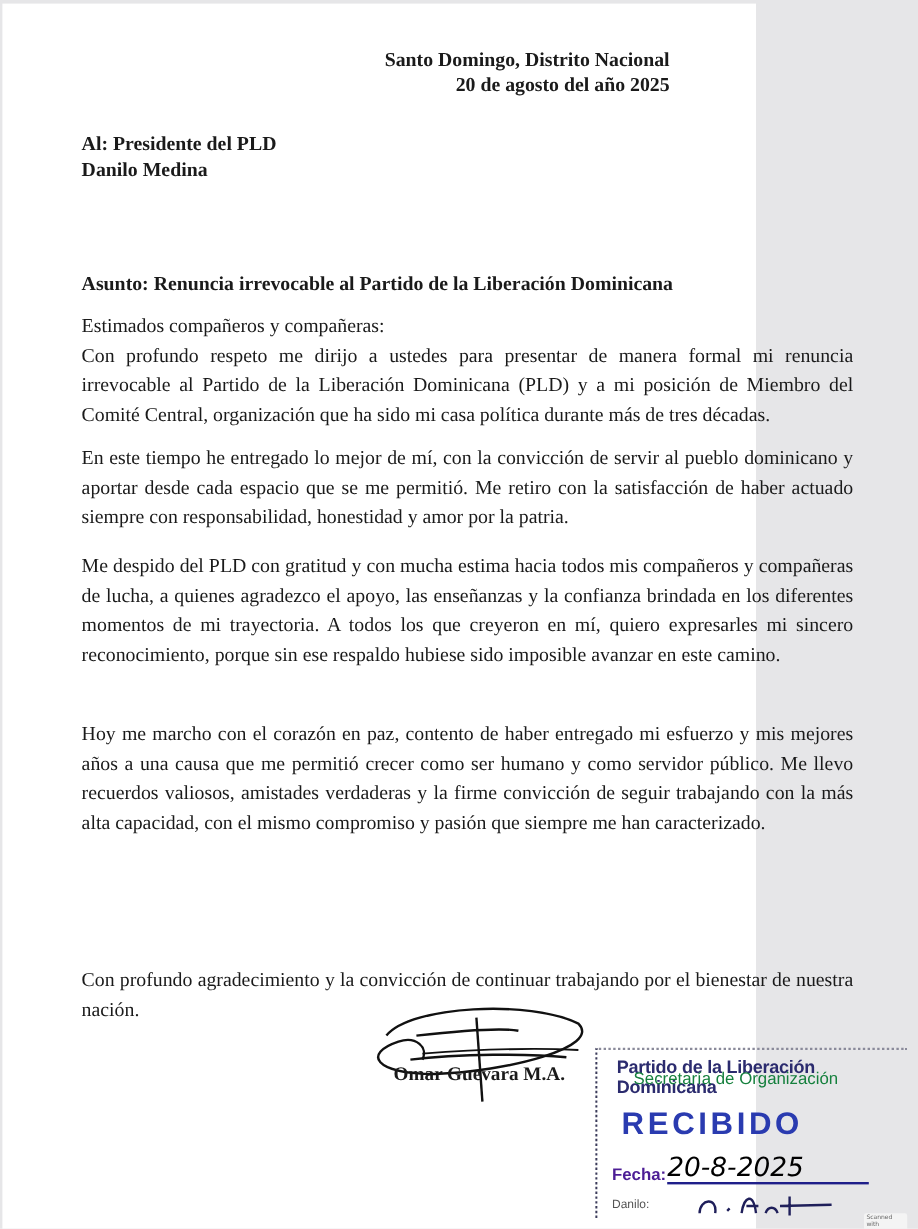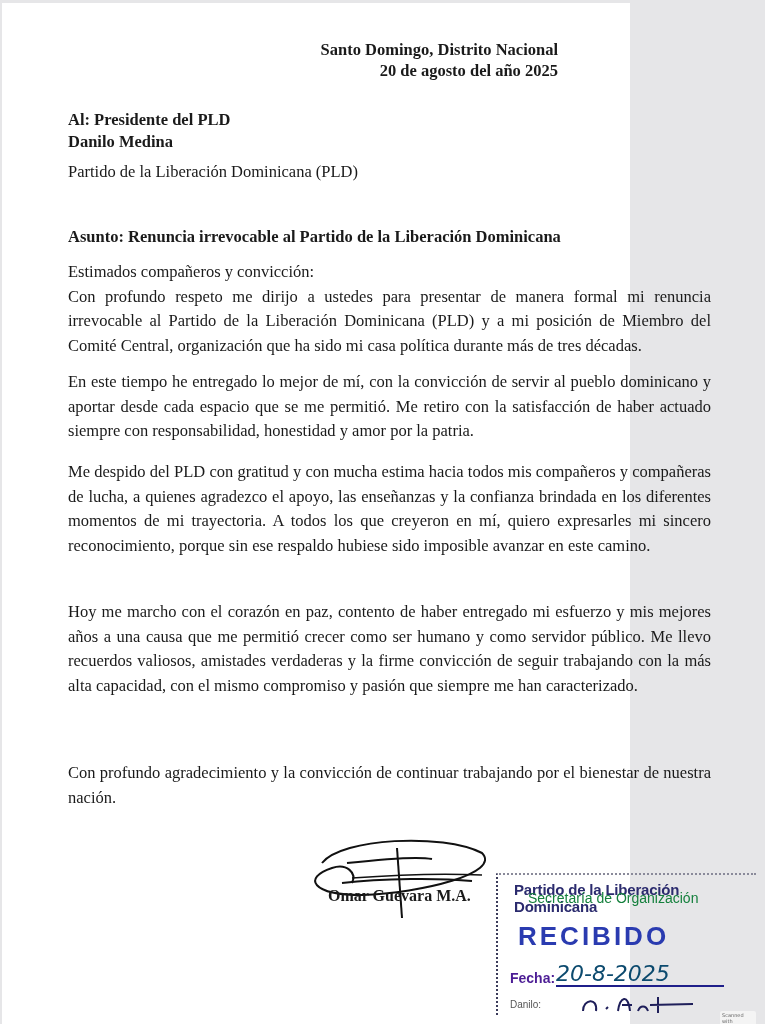--- a/index.html
+++ b/index.html
@@ -42,21 +42,21 @@
   .stamp {
     position: absolute; left: 494px; top: 870px; width: 258px; height: 140px;
     border-left: 2px dotted #3b3b5a; border-top: 2px dotted #8a8a9a;
     font-family: "Liberation Sans", "DejaVu Sans", sans-serif;
     color: #2d2d7a;
   }
   .stamp .l1 { position: absolute; left: 16px; top: 6px; font-size: 15px; font-weight: bold; letter-spacing: -0.2px; color: #2b2b6e; }
   .stamp .l2 { position: absolute; left: 30px; top: 15px; font-size: 14px; color: #15803d; }
   .stamp .l3 { position: absolute; left: 20px; top: 46px; font-size: 26px; font-weight: bold; letter-spacing: 3px; color: #2a3bb0; }
   .stamp .fecha-label { position: absolute; left: 12px; top: 95px; font-size: 14px; font-weight: bold; color: #4c1d95; }
-  .stamp .fecha-val { position: absolute; left: 58px; top: 88px; font-size: 22px; font-style: italic; color: #0c4a6e; font-family: "DejaVu Sans", sans-serif; border-bottom: 2px solid #1f1f8a; width: 168px; line-height: 22px; }
+  .stamp .fecha-val { position: absolute; left: 58px; top: 88px; font-size: 22px; font-style: italic; color: #000000; font-family: "DejaVu Sans", sans-serif; border-bottom: 2px solid #1f1f8a; width: 168px; line-height: 22px; }
   .stamp .firma-label { position: absolute; left: 12px; top: 124px; font-size: 10px; color: #555; }
   .scanner {
     position: absolute; left: 718px; top: 1008px; font-size: 5px;
     font-family: "DejaVu Sans", sans-serif; color: #666; background: #f4f4f4;
     padding: 1px 2px; line-height: 6px; border-radius: 2px;
   }
 </style>
 </head>
 <body>
 
@@ -66,44 +66,43 @@
     <div>Santo Domingo, Distrito Nacional</div>
     <div>20 de agosto del año 2025</div>
   </div>
 
   <div class="addr" style="top:106px">
     <div class="b">Al: Presidente del PLD</div>
     <div class="b">Danilo Medina</div>
   </div>
 
   <div class="addr" style="top:158px">
-    <div>Partido de la Liberación Dominicana (PLD)</div>
   </div>
 
   <div class="subject">Asunto: Renuncia irrevocable al Partido de la Liberación Dominicana</div>
 
   <div class="body" style="top:257px">
-    <p>Estimados compañeros y convicción:</p>
+    <p>Estimados compañeros y compañeras:</p>
     <p>Con profundo respeto me dirijo a ustedes para presentar de manera formal mi renuncia irrevocable al Partido de la Liberación Dominicana (PLD) y a mi posición de Miembro del Comité Central, organización que ha sido mi casa política durante más de tres décadas.</p>
   </div>
 
   <div class="body" style="top:367px">
     <p>En este tiempo he entregado lo mejor de mí, con la convicción de servir al pueblo dominicano y aportar desde cada espacio que se me permitió. Me retiro con la satisfacción de haber actuado siempre con responsabilidad, honestidad y amor por la patria.</p>
   </div>
 
   <div class="body" style="top:457px">
     <p>Me despido del PLD con gratitud y con mucha estima hacia todos mis compañeros y compañeras de lucha, a quienes agradezco el apoyo, las enseñanzas y la confianza brindada en los diferentes momentos de mi trayectoria. A todos los que creyeron en mí, quiero expresarles mi sincero reconocimiento, porque sin ese respaldo hubiese sido imposible avanzar en este camino.</p>
   </div>
 
   <div class="body" style="top:597px">
     <p>Hoy me marcho con el corazón en paz, contento de haber entregado mi esfuerzo y mis mejores años a una causa que me permitió crecer como ser humano y como servidor público. Me llevo recuerdos valiosos, amistades verdaderas y la firme convicción de seguir trabajando con la más alta capacidad, con el mismo compromiso y pasión que siempre me han caracterizado.</p>
   </div>
 
 
-  <div class="body" style="top:758px">
+  <div class="body" style="top:802px">
     <p>Con profundo agradecimiento y la convicción de continuar trabajando por el bienestar de nuestra nación.</p>
   </div>
 
   <div class="sig">
     <svg width="200" height="90" viewBox="0 0 200 90">
       <path d="M20 30 C 40 5, 140 0, 180 20 C 200 40, 120 60, 60 62 C 10 62, 0 45, 30 35 C 45 30, 55 40, 50 50" fill="none" stroke="#111" stroke-width="2"></path>
       <path d="M40 50 C 80 45, 140 45, 170 48" fill="none" stroke="#111" stroke-width="2"></path>
       <path d="M45 30 C 90 25, 120 24, 130 26" fill="none" stroke="#111" stroke-width="2"></path>
       <path d="M95 15 L 100 85" fill="none" stroke="#111" stroke-width="2"></path>
       <path d="M50 45 C 90 42, 140 40, 180 42" fill="none" stroke="#111" stroke-width="1.5"></path>

